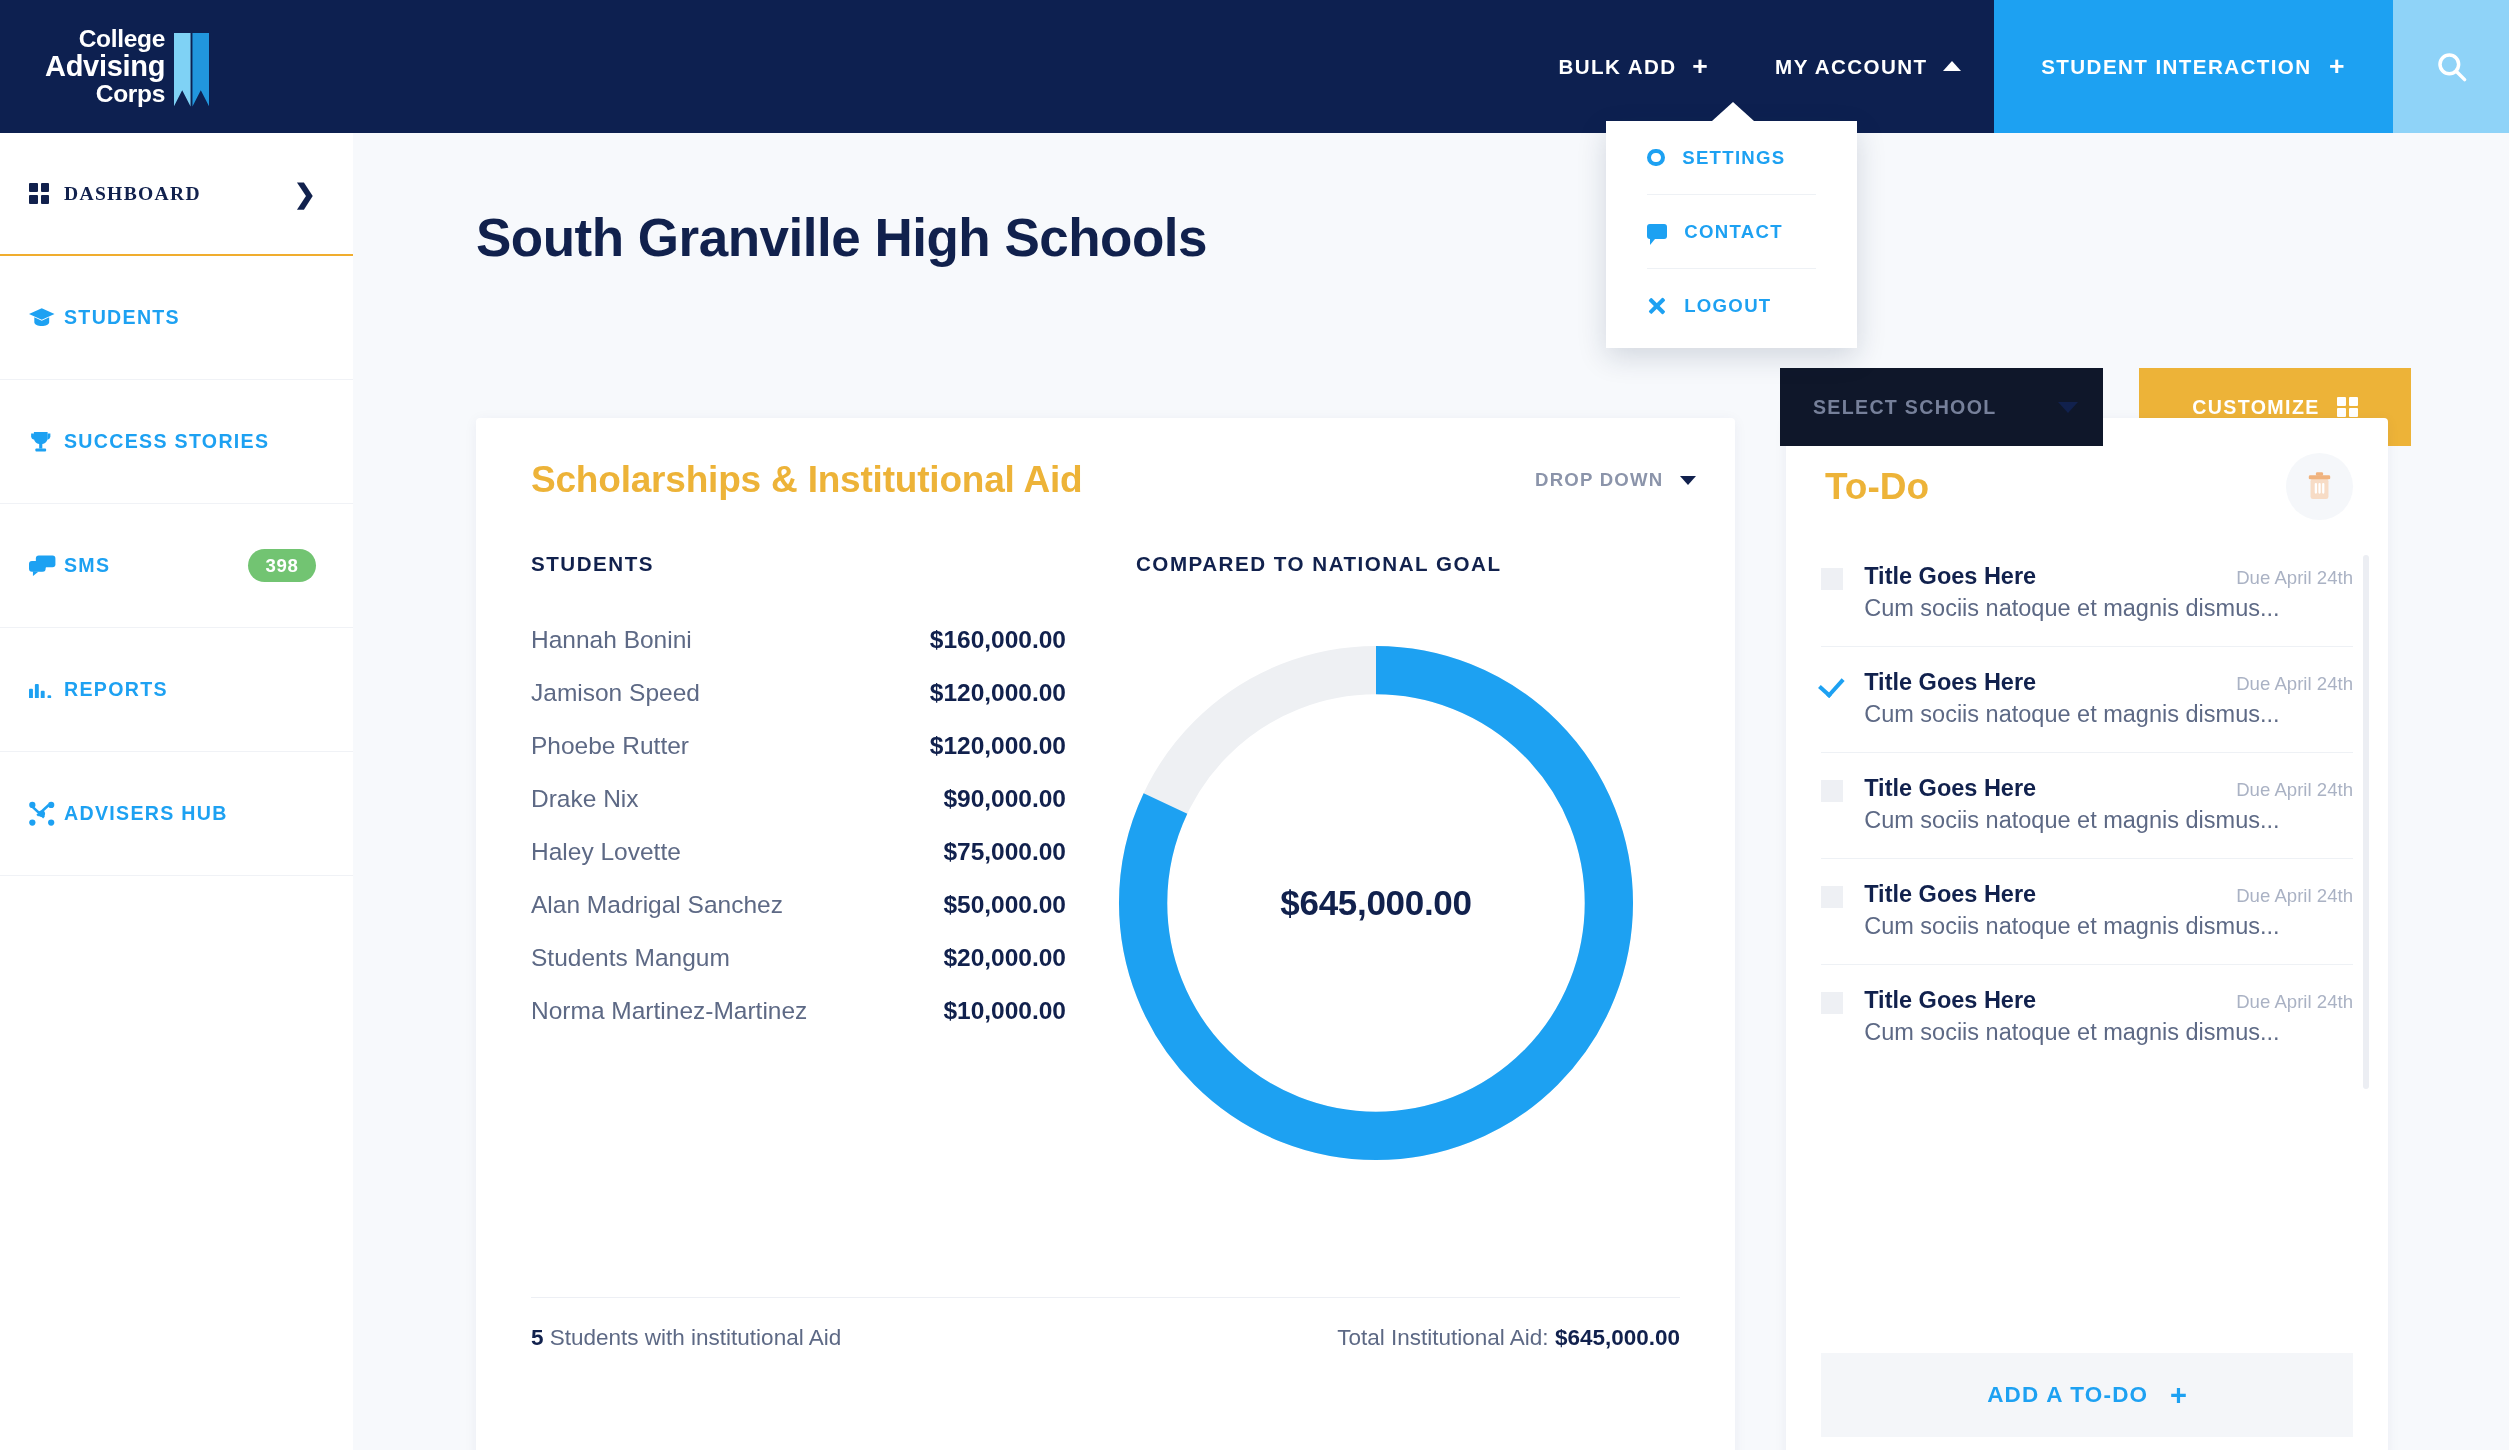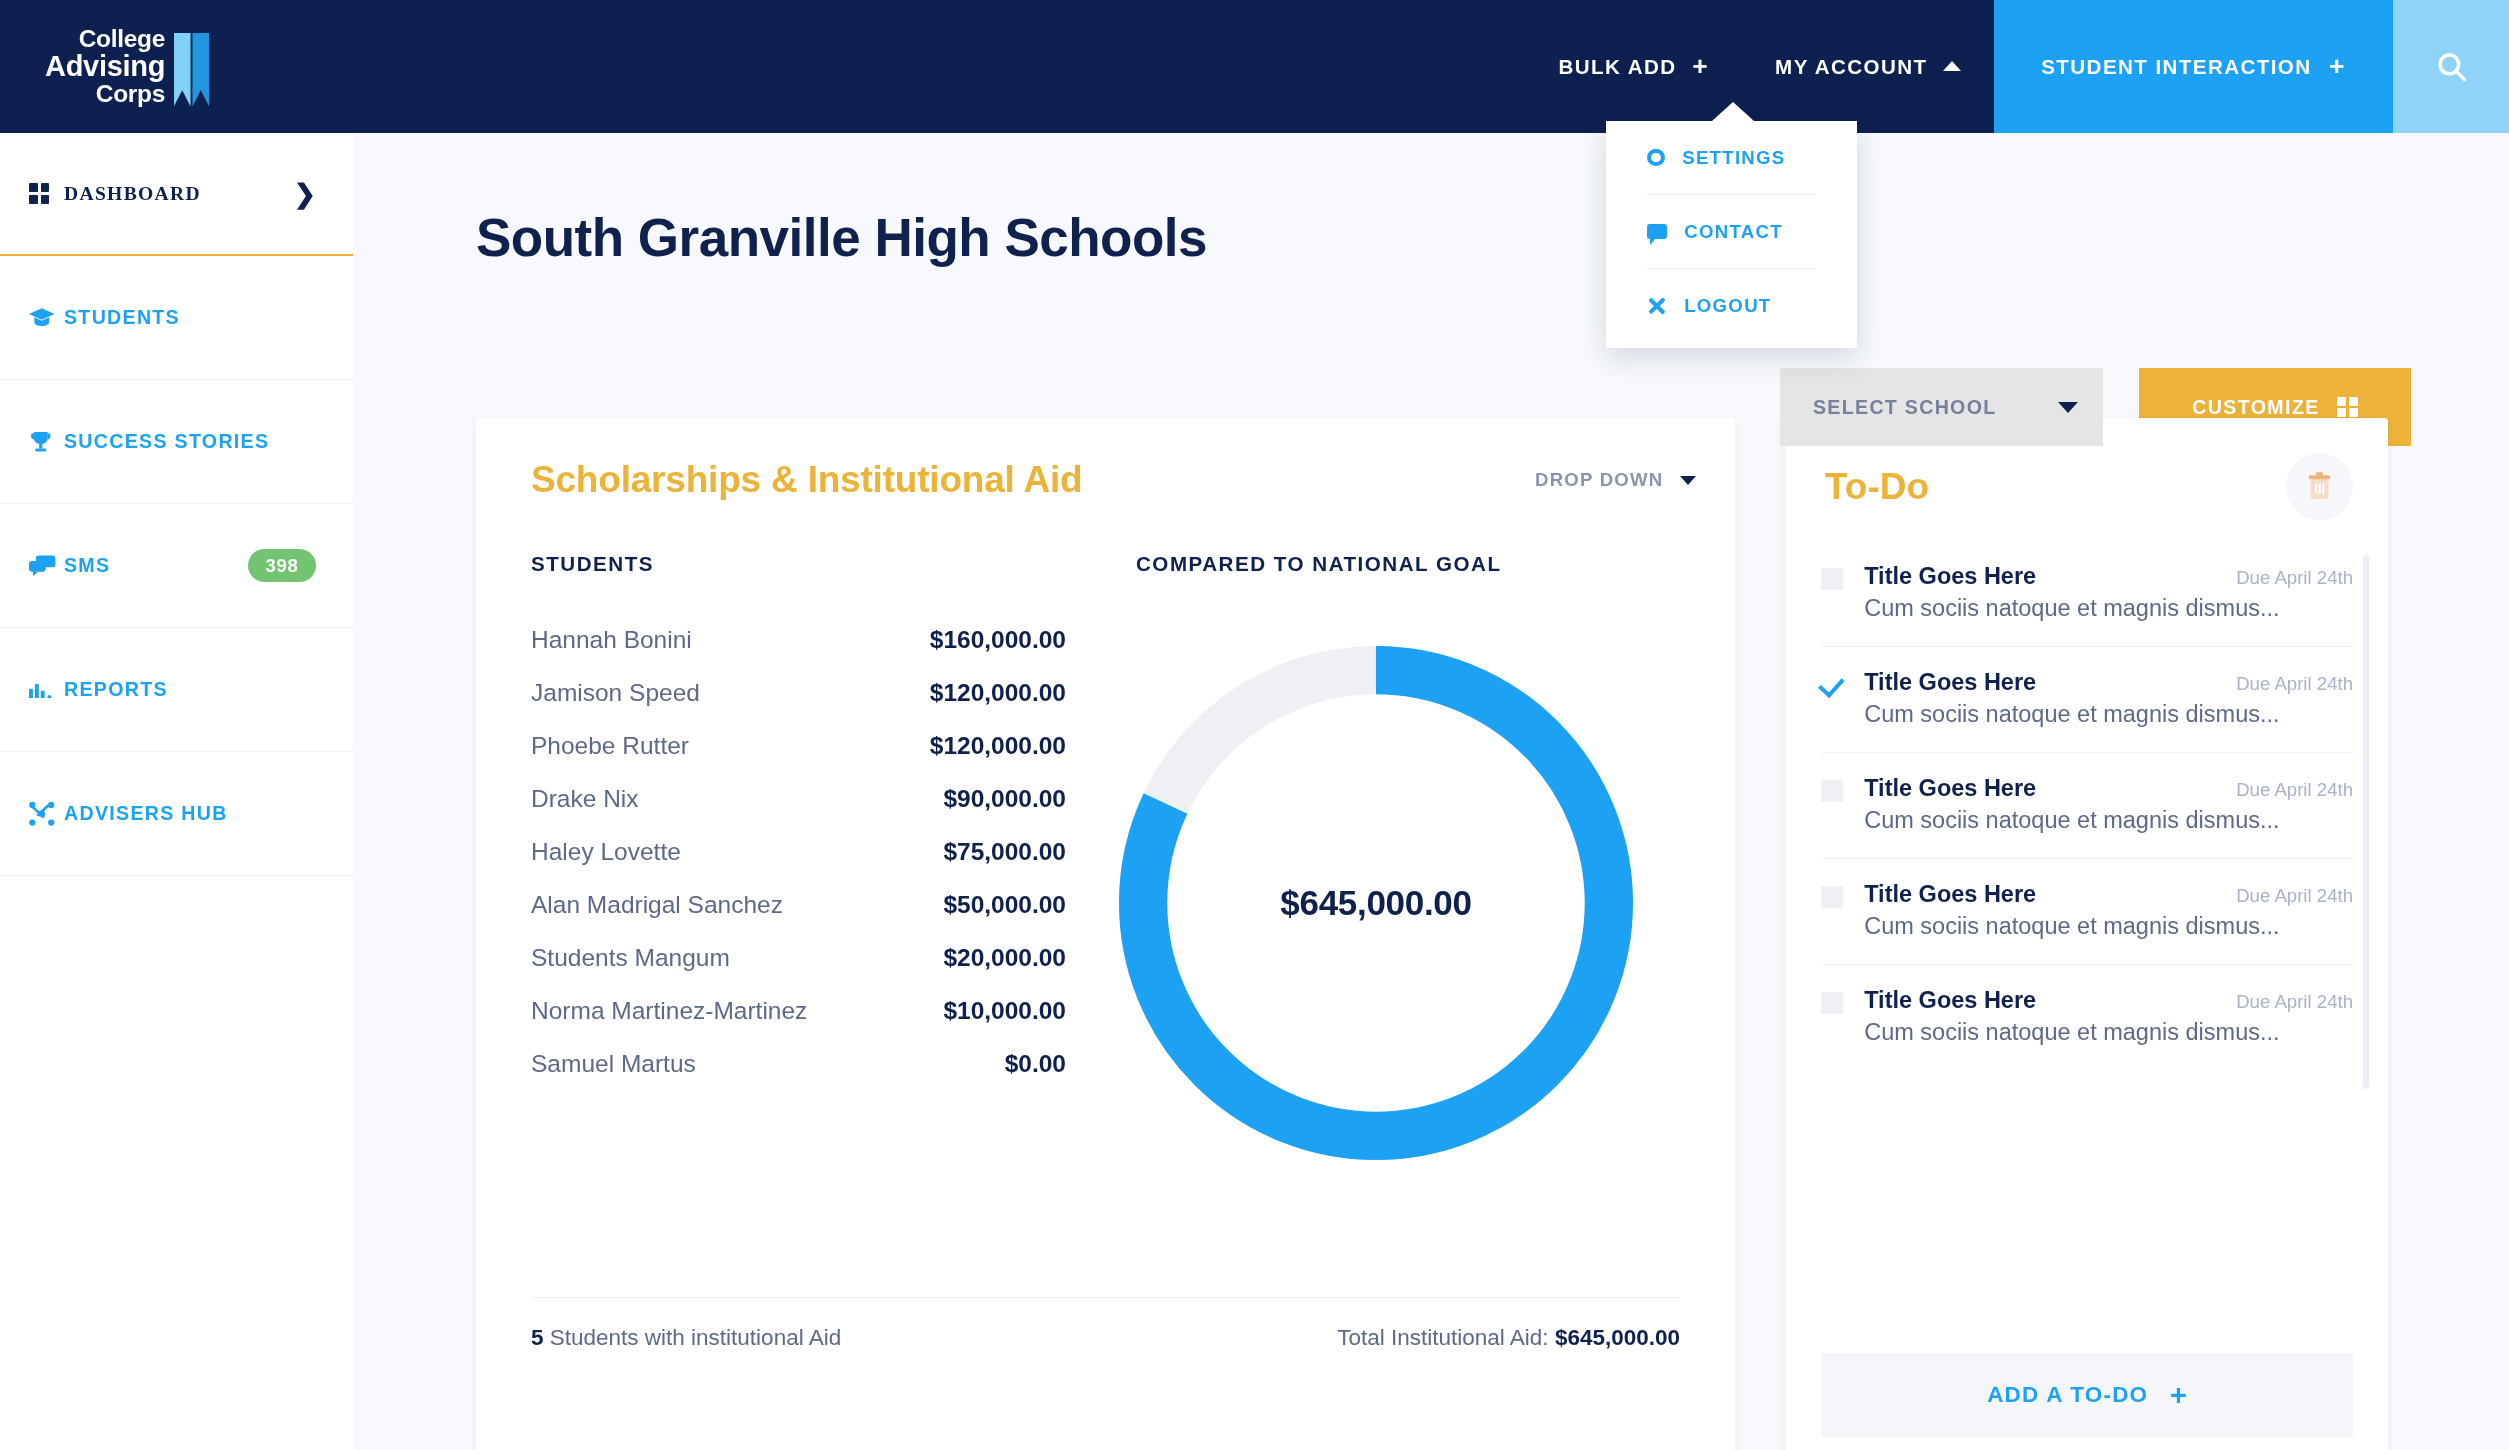--- a/index.html
+++ b/index.html
@@ -145,21 +145,21 @@
   .page-head {
     position: absolute; top: 74px; left: 123px;
     display: flex; align-items: center;
   }
   .page-title {
     font-size: 53px; font-weight: 700; color: #11214d;
     letter-spacing: -0.5px;
   }
   .school-select {
     position: absolute; top: 235px; left: 1427px;
-    width: 323px; height: 78px; background: #e5e5e5;
+    width: 323px; height: 78px; background: #0f172a;
     display: flex; align-items: center; justify-content: space-between;
     padding: 0 25.5px 0 33px; cursor: pointer; z-index: 10;
   }
   .school-select .lbl {
     font-size: 19.6px; font-weight: 700; letter-spacing: 1.3px; color: #76809a;
   }
   .chev-dn {
     width: 0; height: 0; border-left: 10.8px solid transparent;
     border-right: 10.8px solid transparent; border-top: 11.8px solid #11214d;
   }
@@ -492,24 +492,20 @@
           <span class="stu-amt">$50,000.00</span>
         </div>
         <div class="stu-row">
           <span class="stu-name">Students Mangum</span>
           <span class="stu-amt">$20,000.00</span>
         </div>
         <div class="stu-row">
           <span class="stu-name">Norma Martinez-Martinez</span>
           <span class="stu-amt">$10,000.00</span>
         </div>
-        <div class="stu-row">
-          <span class="stu-name">Samuel Martus</span>
-          <span class="stu-amt">$0.00</span>
-        </div>
       </div>
 
     <div class="donut-wrap">
       <svg width="568" height="568" viewBox="0 0 200 200">
         <circle cx="100" cy="100" r="82" fill="none" stroke="#eef0f3" stroke-width="17"></circle>
         <circle id="donut-arc" cx="100" cy="100" r="82" fill="none" stroke="#1da1f2" stroke-width="17" transform="rotate(-90 100 100)" stroke-dasharray="422.48138005475533 92.73981513397071" stroke-dashoffset="0"></circle>
       </svg>
       <div class="donut-center">$645,000.00</div>
     </div>
 

